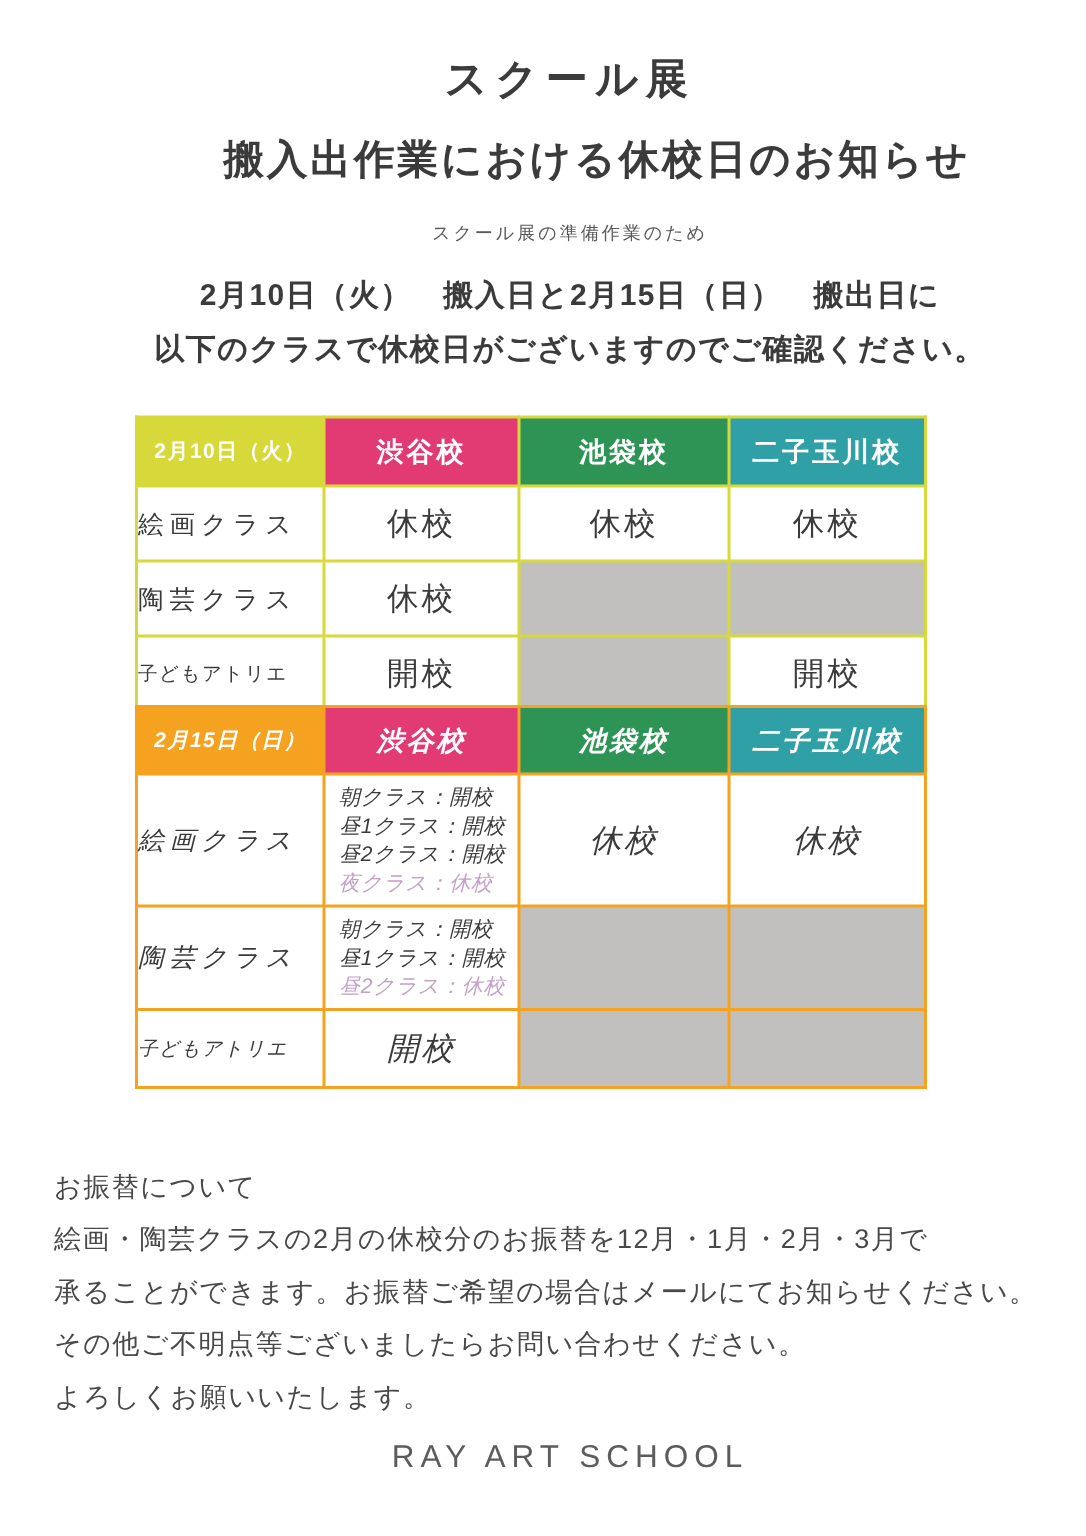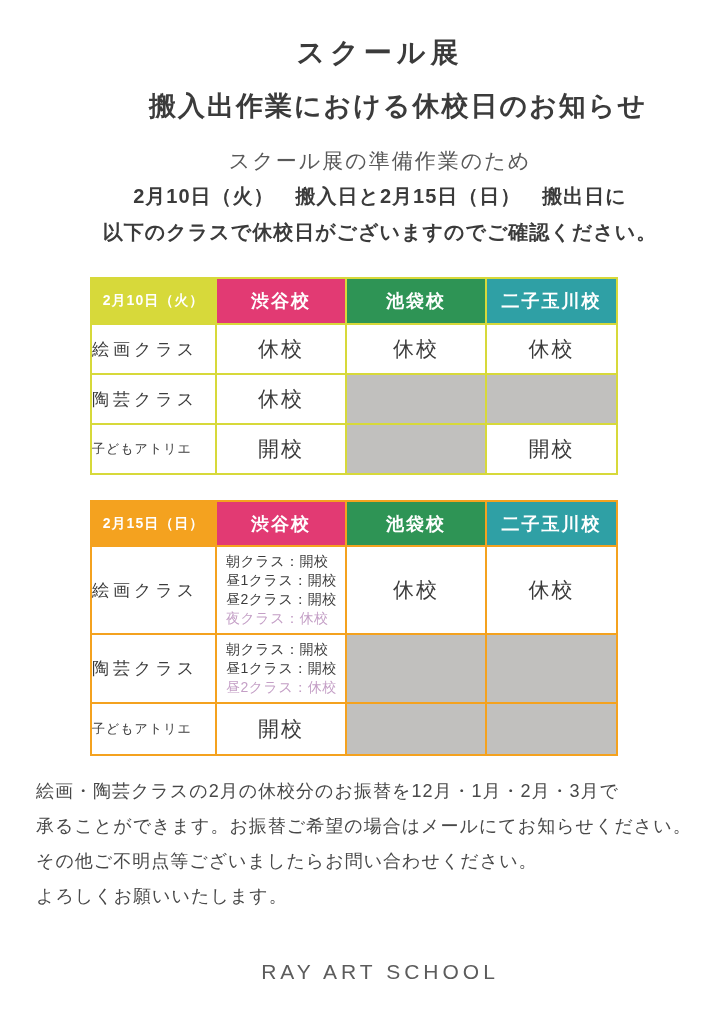--- a/index.html
+++ b/index.html
@@ -14,29 +14,29 @@
   }
   *{margin:0;padding:0;box-sizing:border-box;}
   html,body{background:#ffffff;}
   body{font-family:"Liberation Sans","DejaVu Sans",sans-serif;color:var(--ink);}
   .page{position:relative;width:724px;height:1024px;background:#ffffff;overflow:hidden;}
 
   
   .centered{position:absolute;left:0;width:100%;text-align:center;padding-left:36px;}
   .title{top:34px;font-size:28px;font-weight:700;letter-spacing:5px;}
   .subtitle{top:88px;font-size:27px;font-weight:700;letter-spacing:2px;margin-left:18px;}
-  .note{top:147px;font-size:21px;font-weight:400;color:#595959;letter-spacing:2px;}
+  .note{top:147px;font-size:12px;font-weight:400;color:#595959;letter-spacing:2px;}
   .intro-bold{font-size:20px;font-weight:700;letter-spacing:1px;}
   .intro-dates{top:183px;}
   .intro-confirm{top:219px;}
 
   
   table.t{position:absolute;left:90px;border-collapse:collapse;table-layout:fixed;background:#ffffff;}
   table.t1{top:277px;border-radius:17px;}
-  table.t2{top:500px;}
+  table.t2{top:470px;font-style:italic;}
   .t1, .t1 th, .t1 td{border:2px solid var(--yellow);}
   .t2, .t2 th, .t2 td{border:2px solid var(--orange);}
   .t th{color:#ffffff;font-weight:700;text-align:center;vertical-align:middle;}
   .c-date{font-size:14px;letter-spacing:1px;}
   .t1 .c-date{background:var(--yellow);}
   .t2 .c-date{background:var(--orange);}
   .bg-pink{background:var(--pink);}
   .bg-green{background:var(--green);}
   .bg-teal{background:var(--teal);}
   .c-school{font-size:18px;letter-spacing:2px;}
@@ -146,20 +146,21 @@
       <tr class="r3">
         <td class="c-label small">子どもアトリエ</td>
         <td class="c-status">開校</td>
         <td class="c-status gray"></td>
         <td class="c-status gray"></td>
       </tr>
     </tbody>
   </table>
 
   <div class="footer">
+    <div>お振替について</div>
     <div>絵画・陶芸クラスの2月の休校分のお振替を12月・1月・2月・3月で</div>
     <div>承ることができます。お振替ご希望の場合はメールにてお知らせください。</div>
     <div>その他ご不明点等ございましたらお問い合わせください。</div>
     <div>よろしくお願いいたします。</div>
   </div>
 
   <div class="centered brand">RAY ART SCHOOL</div>
 
 </div>
 

